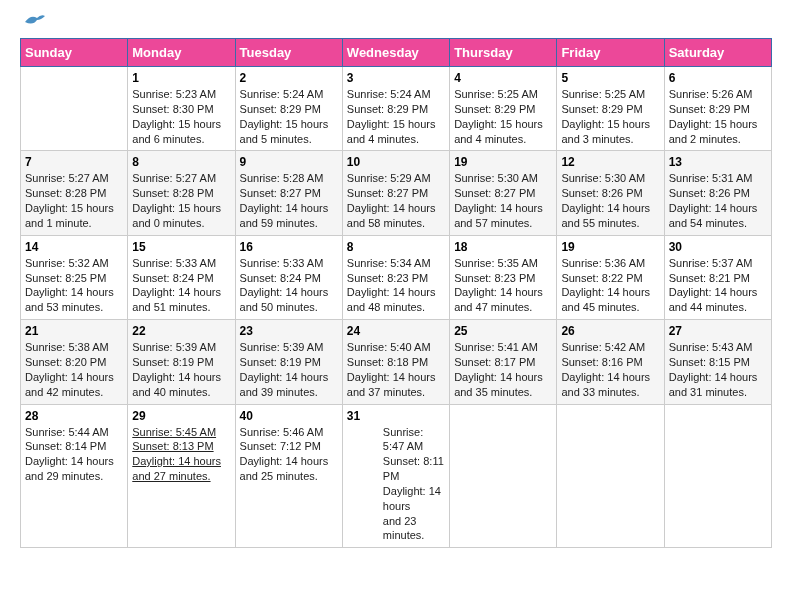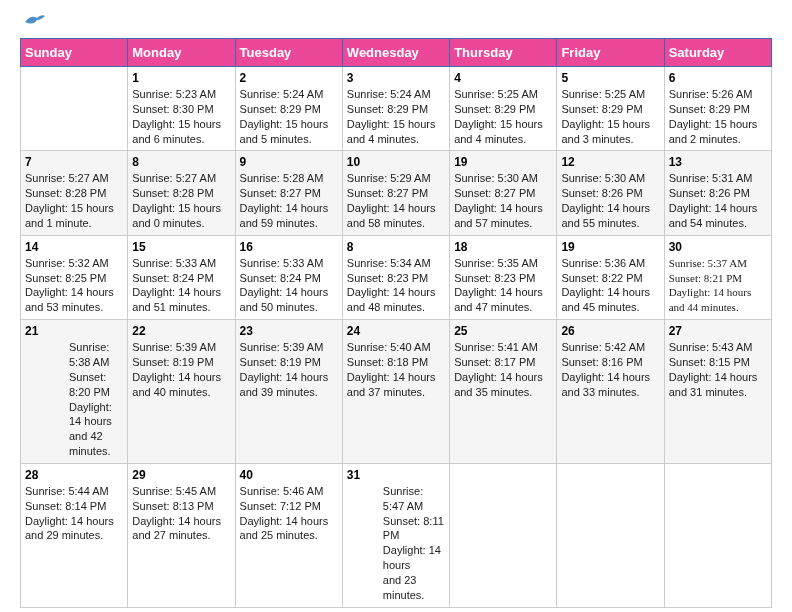--- a/index.html
+++ b/index.html
@@ -252,30 +252,30 @@
         </td>
         <td>
           <div class="day-number">19</div>
           <div class="day-info" style="white-space: pre-line;">Sunrise: 5:36 AM
 Sunset: 8:22 PM
 Daylight: 14 hours
 and 45 minutes.</div>
         </td>
         <td>
           <div class="day-number">30</div>
-          <div class="day-info" style="white-space: pre-line; font-family: Liberation Serif, serif;">Sunrise: 5:37 AM
+          <div class="day-info" style="white-space: pre-line;">Sunrise: 5:37 AM
 Sunset: 8:21 PM
 Daylight: 14 hours
 and 44 minutes.</div>
         </td>
       </tr>
       <tr>
         <td>
           <div class="day-number">21</div>
-          <div class="day-info" style="white-space: pre-line; margin-left: 44px;">Sunrise: 5:38 AM
+          <div class="day-info" style="white-space: pre-line;">Sunrise: 5:38 AM
 Sunset: 8:20 PM
 Daylight: 14 hours
 and 42 minutes.</div>
         </td>
         <td>
           <div class="day-number">22</div>
           <div class="day-info" style="white-space: pre-line;">Sunrise: 5:39 AM
 Sunset: 8:19 PM
 Daylight: 14 hours
 and 40 minutes.</div>
@@ -319,21 +319,21 @@
       <tr>
         <td>
           <div class="day-number">28</div>
           <div class="day-info" style="white-space: pre-line;">Sunrise: 5:44 AM
 Sunset: 8:14 PM
 Daylight: 14 hours
 and 29 minutes.</div>
         </td>
         <td>
           <div class="day-number">29</div>
-          <div class="day-info" style="white-space: pre-line;">Sunrise: 5:45 AM
+          <div class="day-info" style="white-space: pre-line; text-decoration: underline;">Sunrise: 5:45 AM
 Sunset: 8:13 PM
 Daylight: 14 hours
 and 27 minutes.</div>
         </td>
         <td>
           <div class="day-number">40</div>
           <div class="day-info" style="white-space: pre-line;">Sunrise: 5:46 AM
 Sunset: 7:12 PM
 Daylight: 14 hours
 and 25 minutes.</div>

